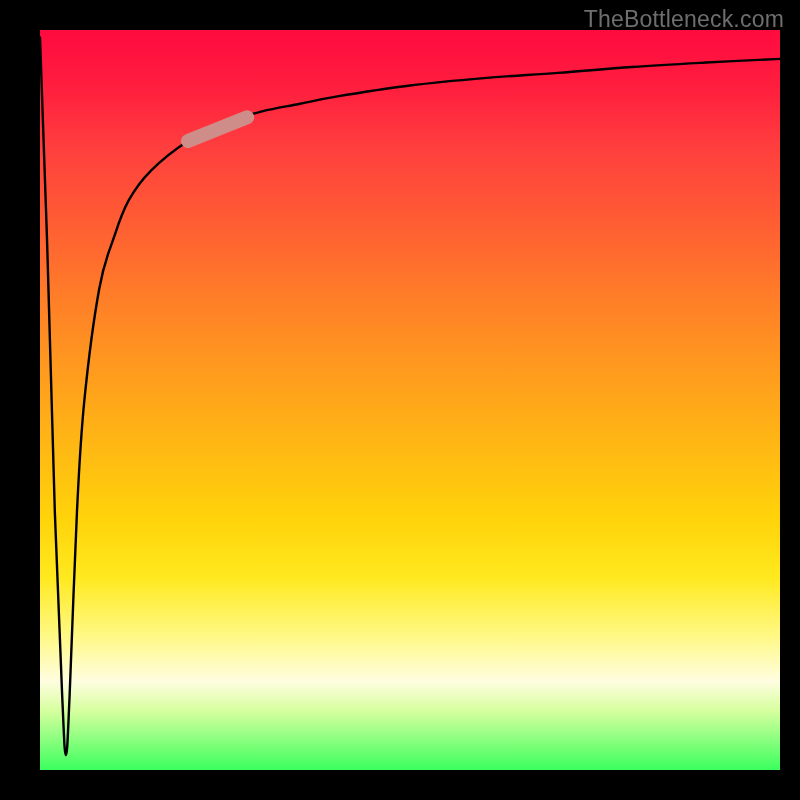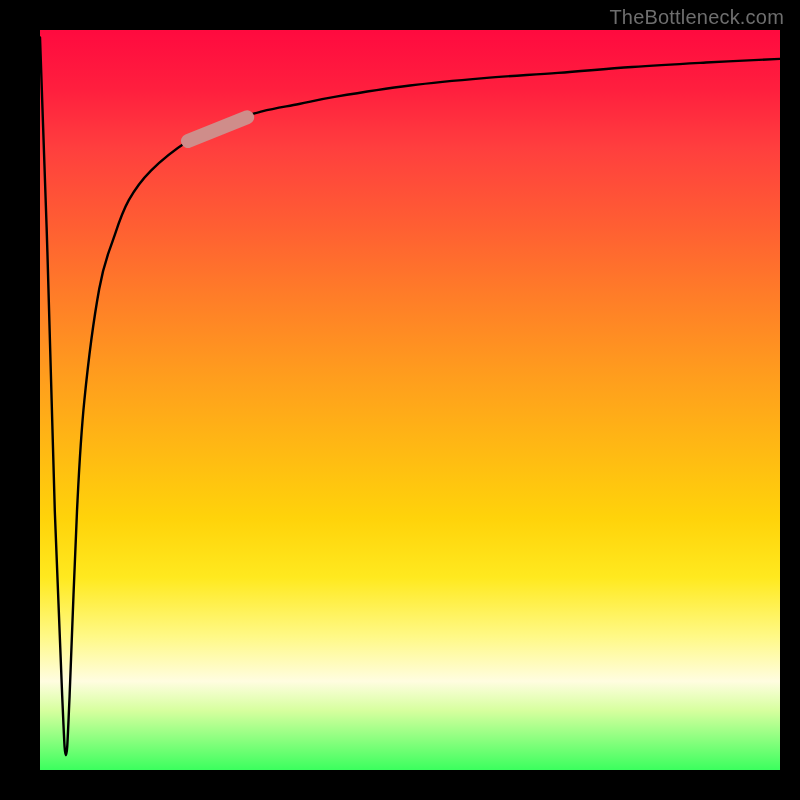--- a/index.html
+++ b/index.html
@@ -13,21 +13,21 @@
   .wrap {
     position: relative;
     width: 800px;
     height: 800px;
   }
   .watermark {
     position: absolute;
     top: 6px;
     right: 16px;
     color: #6e6e6e;
-    font-size: 20px;
+    font-size: 23px;
     font-weight: 400;
     letter-spacing: 0.2px;
     z-index: 20;
   }
   .frame {
     position: absolute;
     left: 40px;
     top: 30px;
     width: 740px;   
     height: 740px;  

